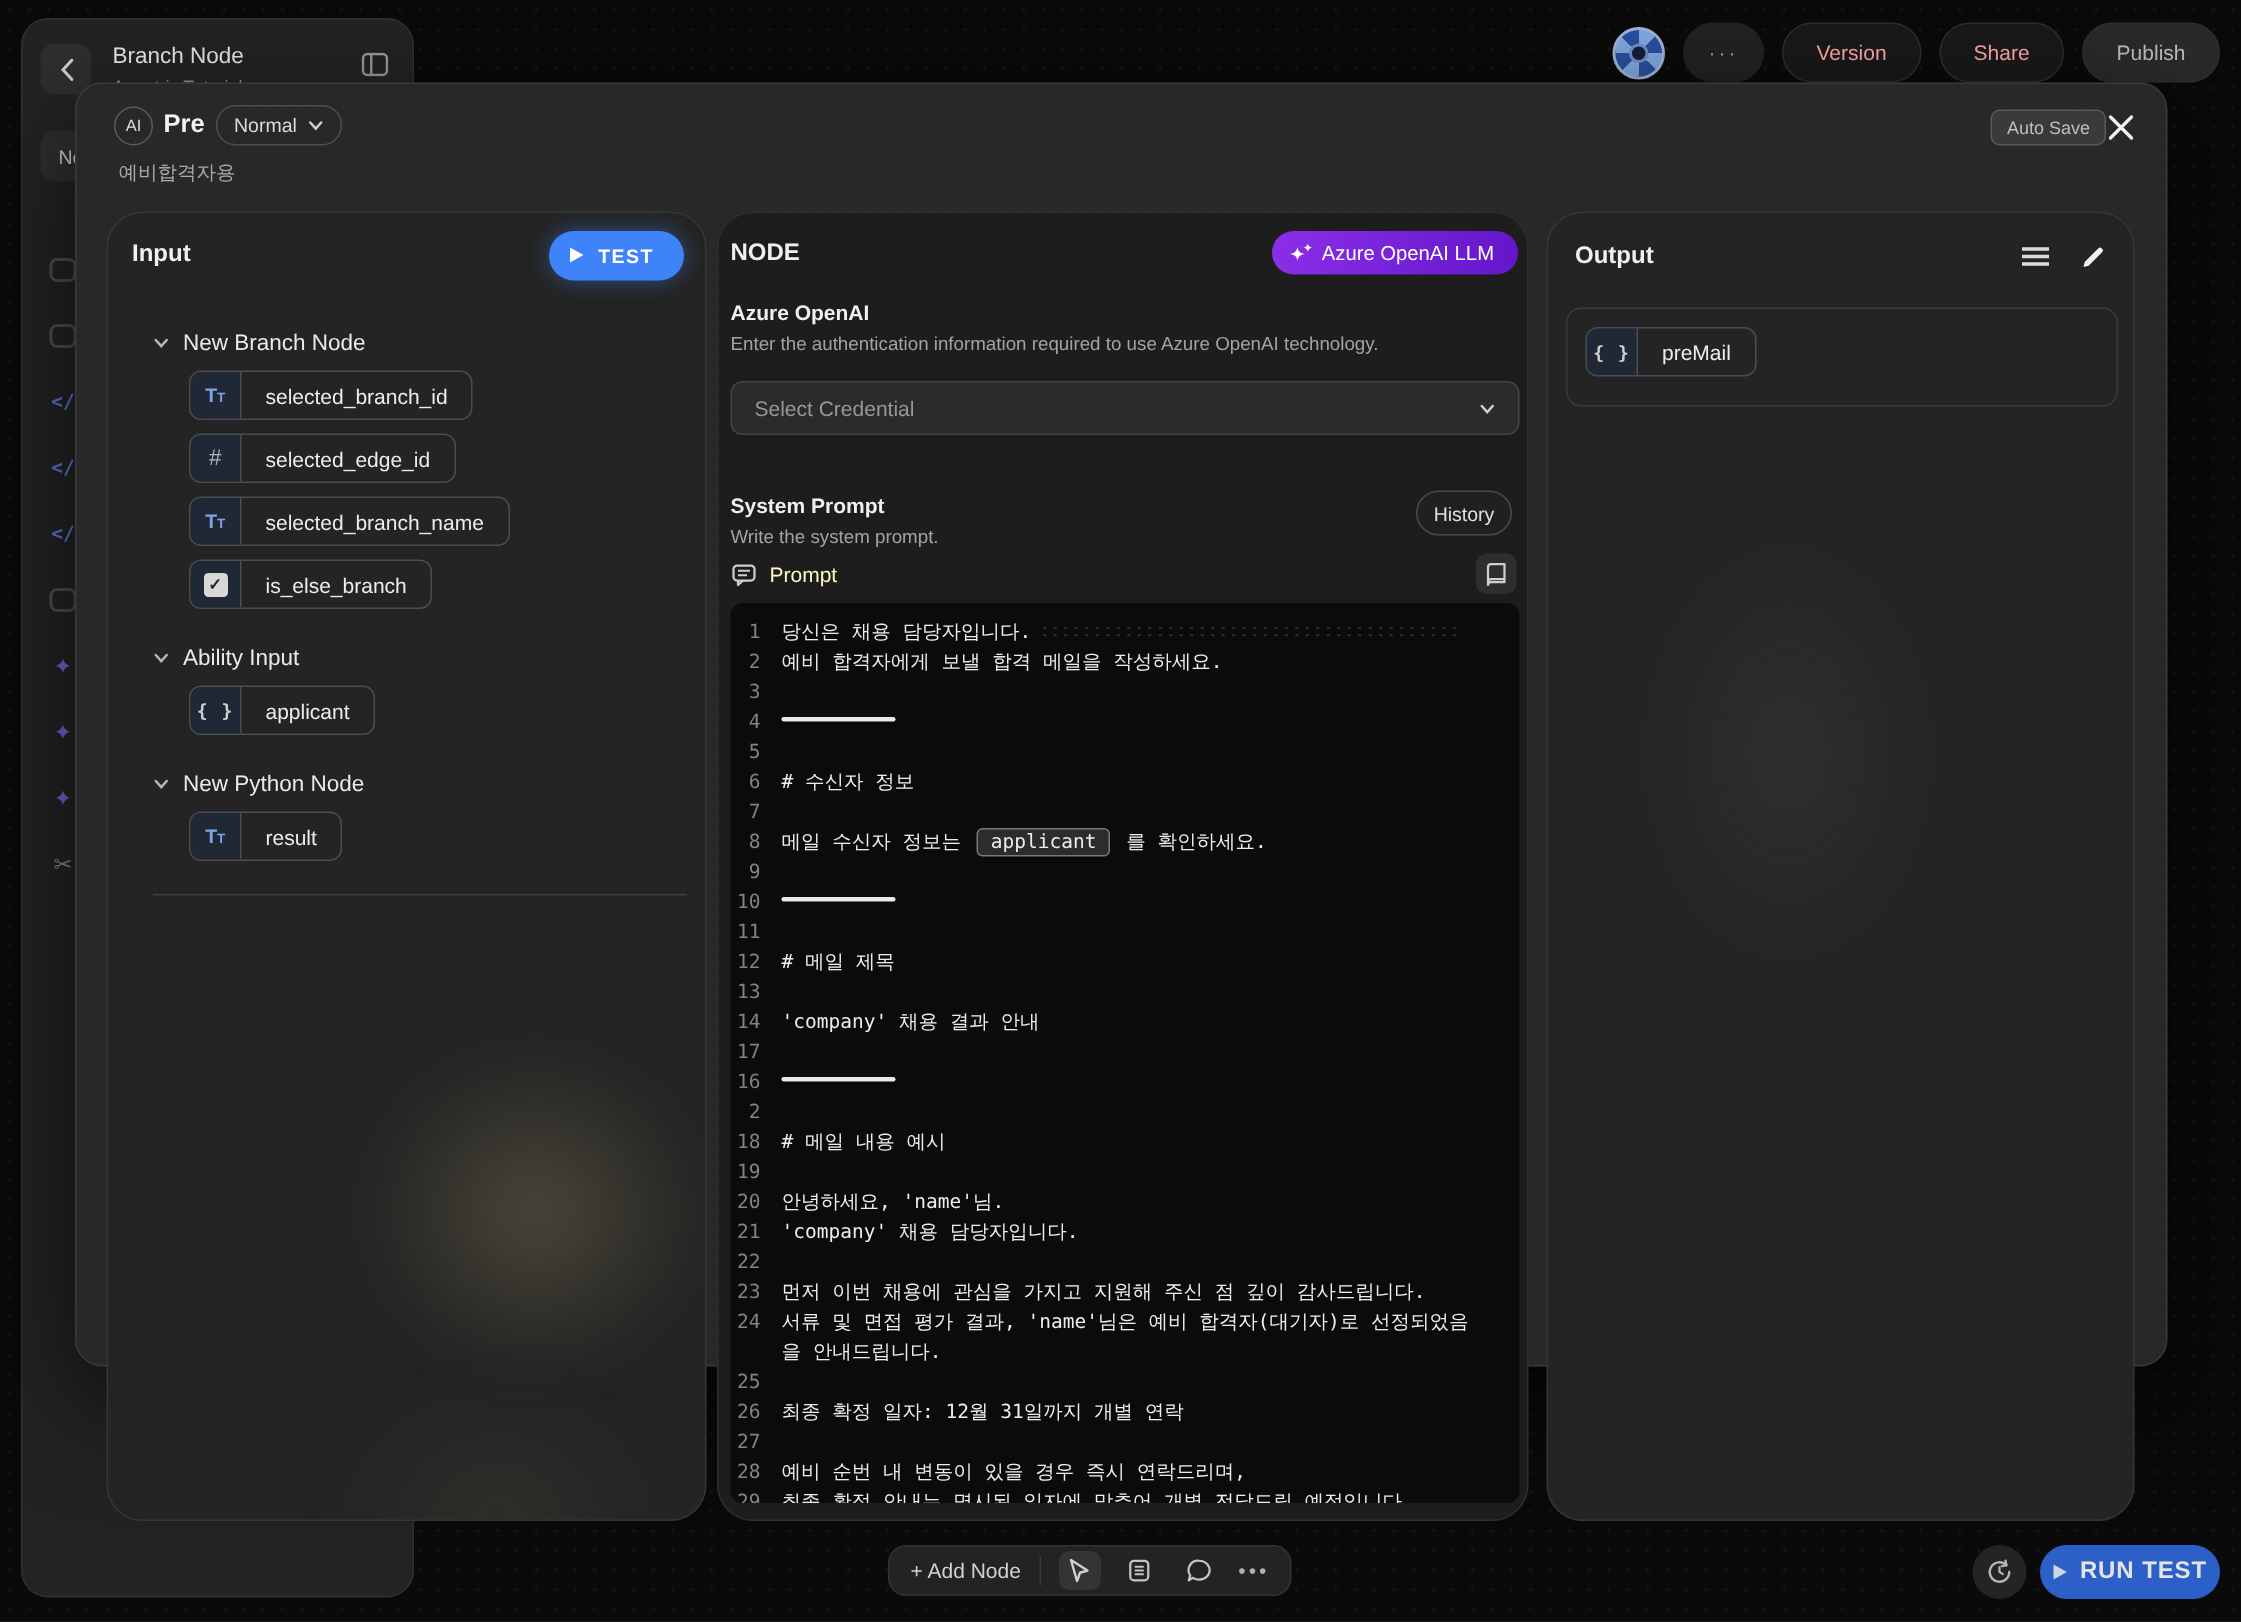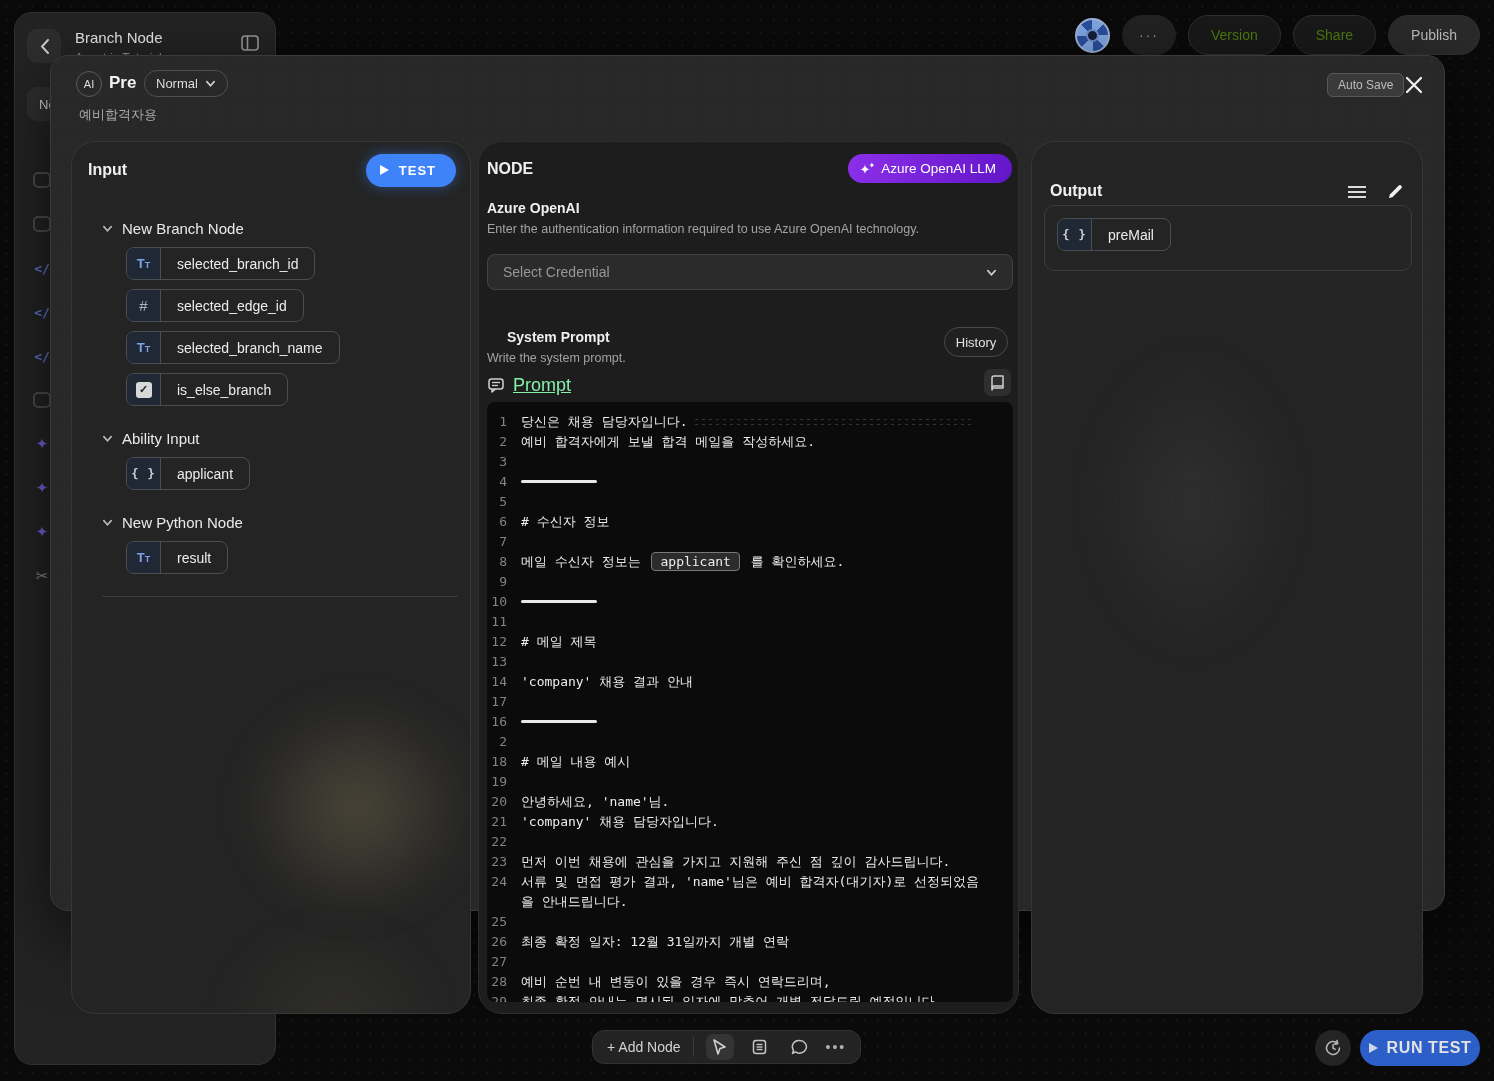--- a/index.html
+++ b/index.html
@@ -33,21 +33,21 @@
   .ic-scissors { color:#8a8a8a; font-size:15px; }
 
   .topbar { right:14px; top:15px; display:flex; align-items:center; gap:12px; z-index:1; }
   .app-logo { width:35px; height:35px; border-radius:50%; position:relative;
     background:conic-gradient(#7fa7e0 0 12%, #2a4f9e 0 25%, #7fa7e0 0 37%, #2a4f9e 0 50%,
       #7fa7e0 0 62%, #2a4f9e 0 75%, #7fa7e0 0 87%, #2a4f9e 0 100%);
     border:2px solid #9fb3d9; }
   .app-logo::after { content:""; position:absolute; inset:9px; border-radius:50%;
     background:#14203a; border:2px solid #6f8fc8; }
   .pill-btn { height:40px; padding:0 22px; border-radius:999px; border:1px solid #2f2f2f;
-    background:#191919; color:#4d7c0f; font-size:14px; display:flex; align-items:center; justify-content:center; }
+    background:#191919; color:#fca5a5; font-size:14px; display:flex; align-items:center; justify-content:center; }
   .pill-more { width:54px; padding:0; letter-spacing:2px; color:#9a9a9a; background:#222222; border-color:#222; }
   .pill-publish { background:#2a2a2a; color:#bdbdbd; }
 
   
   .bottom-toolbar { left:592px; top:1030px; height:34px; z-index:1;
     background:#232323; border:1px solid #333; border-radius:12px;
     display:flex; align-items:center; padding:0 14px; gap:12px; color:#c9c9c9; }
   .bt-label { font-size:14px; color:#d2d2d2; white-space:nowrap; }
   .bt-div { width:1px; height:20px; background:#3a3a3a; }
   .bt-ic { width:28px; height:26px; display:flex; align-items:center; justify-content:center; border-radius:7px; color:#c4c4c4; }
@@ -121,44 +121,44 @@
   .np-header { left:8px; top:12px; width:525px; display:flex; align-items:center; justify-content:space-between; }
   .llm-badge { height:29px; padding:0 16px 0 12px; border-radius:999px;
     background:linear-gradient(100deg,#8b2fe8,#6316c9); display:flex; align-items:center; gap:8px;
     color:#fff; font-size:13.5px; }
   .sparkles { color:#fff; font-size:13px; letter-spacing:-2px; }
   .provider-title { left:8px; top:58px; font-size:14px; font-weight:700; color:#f0f0f0; }
   .provider-desc { left:8px; top:80px; font-size:12.5px; color:#a3a3a3; }
   .credential-select { left:8px; top:112px; width:526px; height:36px; border-radius:8px;
     background:#2b2b2b; border:1px solid #444; display:flex; align-items:center;
     justify-content:space-between; padding:0 15px; font-size:14px; color:#979797; }
-  .sp-title { left:8px; top:187px; font-size:14px; font-weight:600; color:#efefef;margin-left:20px; }
+  .sp-title { left:8px; top:187px; font-size:14px; font-weight:600; color:#efefef; }
   .sp-hint { left:8px; top:209px; font-size:12.5px; color:#a3a3a3; }
   .history-btn { left:465px; top:185px; width:64px; height:30px; border-radius:999px;
     border:1px solid #4a4a4a; background:#202020; display:flex; align-items:center; justify-content:center;
     font-size:13px; color:#e0e0e0; }
-  .prompt-row { left:9px; top:233px; display:flex; align-items:center; gap:9px; font-size:18px; color:#86efac;text-decoration:underline; }
+  .prompt-row { left:9px; top:233px; display:flex; align-items:center; gap:9px; font-size:14px; color:#fef9c3; }
   .book-btn { left:505px; top:227px; width:27px; height:27px; border-radius:7px; background:#2e2e2e;
     display:flex; align-items:center; justify-content:center; color:#cfcfcf; }
 
   .editor { left:8px; top:260px; width:526px; height:600px; background:#0b0b0b;
     border-radius:8px; overflow:hidden; padding:10px 6px 0 0;
     font-family:"DejaVu Sans Mono","DejaVu Sans",monospace; font-size:13px; }
   .ed-line { display:flex; line-height:20px; }
   .ed-line .ln { flex:0 0 34px; text-align:right; color:#838383; padding-right:14px; user-select:none; }
   .ed-line .lc { flex:1; color:#ededed; word-break:break-word; white-space:pre-wrap; max-width:462px;
     display:block; }
   .ed-hr { display:inline-block; width:76px; height:3px; background:#e9e9e9; border-radius:2px; vertical-align:middle; margin-top:-3px; }
   .ed-chip { display:inline-block; border:1px solid #787878; border-radius:4px; background:#2c2c2c;
     padding:0 8px; margin:0 3px; line-height:17px; }
   .ws-trail { display:inline-block; width:280px; height:9px; margin-left:6px;
     background:radial-gradient(rgba(255,255,255,.16) 1px, transparent 1.2px) 0 0/7px 5px; }
 
   
-  .op-header { left:0; top:0; width:100%; height:58px; display:flex; align-items:flex-end;
+  .op-header { left:0; top:0; width:100%; height:58px; display:flex; align-items:center;
     justify-content:space-between; padding:0 18px; }
   .op-icons { display:flex; align-items:center; gap:20px; color:#dcdcdc; }
   .out-box { left:12px; top:63px; width:368px; height:66px; border:1px solid #3c3c3c; border-radius:10px; }
   .out-box .chip { position:absolute; left:12px; top:12px; }
 
   svg { display:block; }
 </style>
 </head>
 <body>
 

